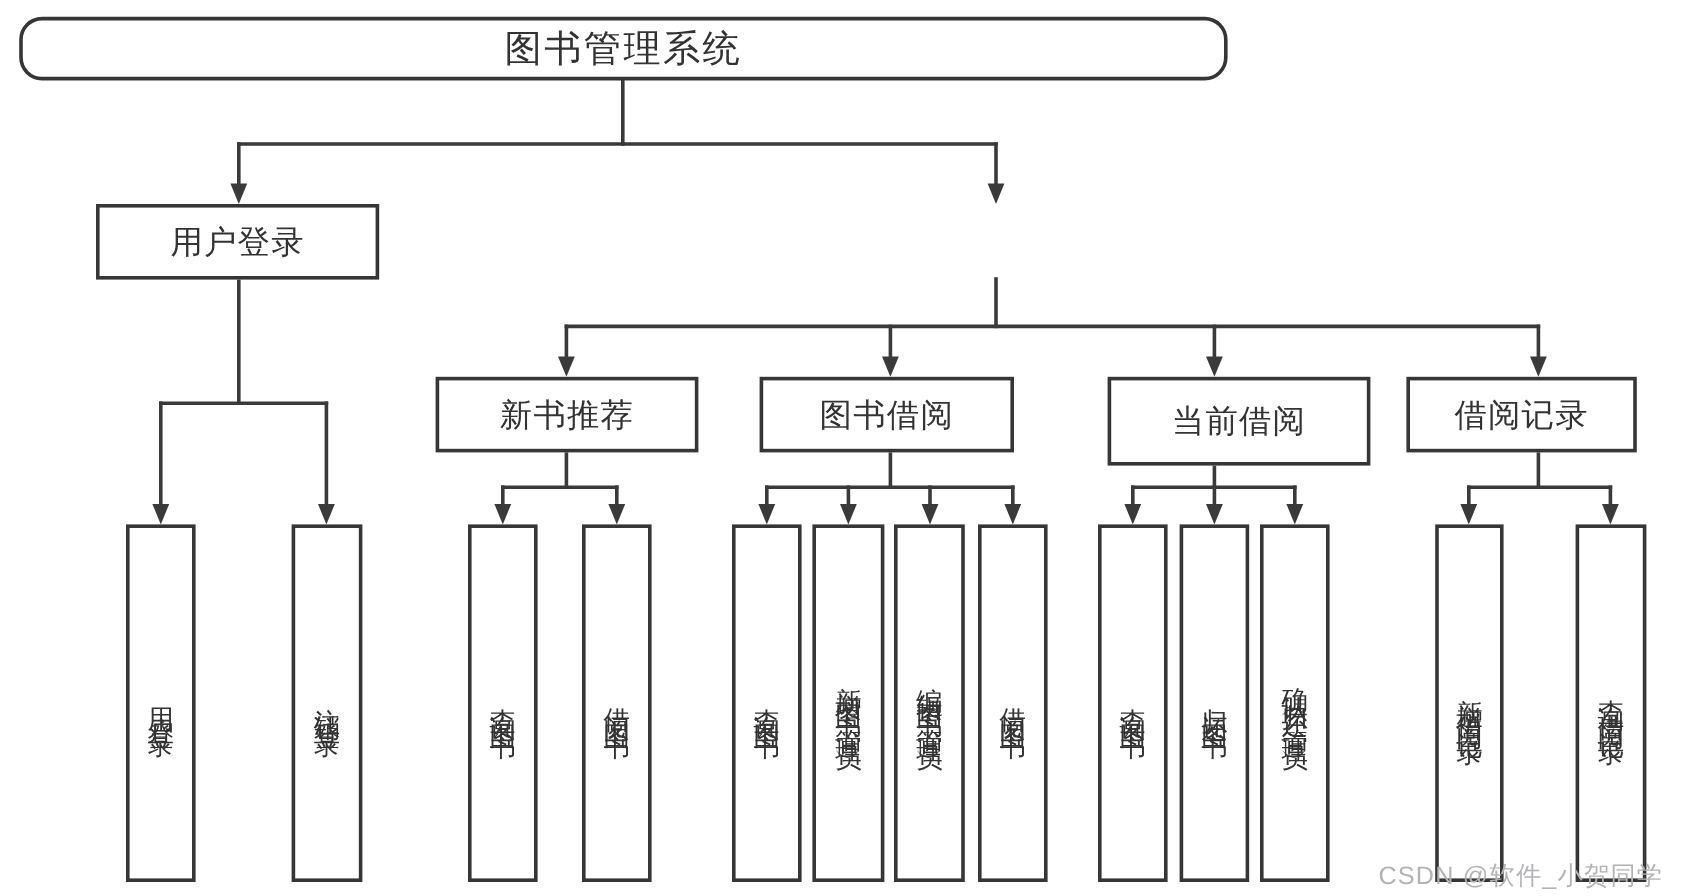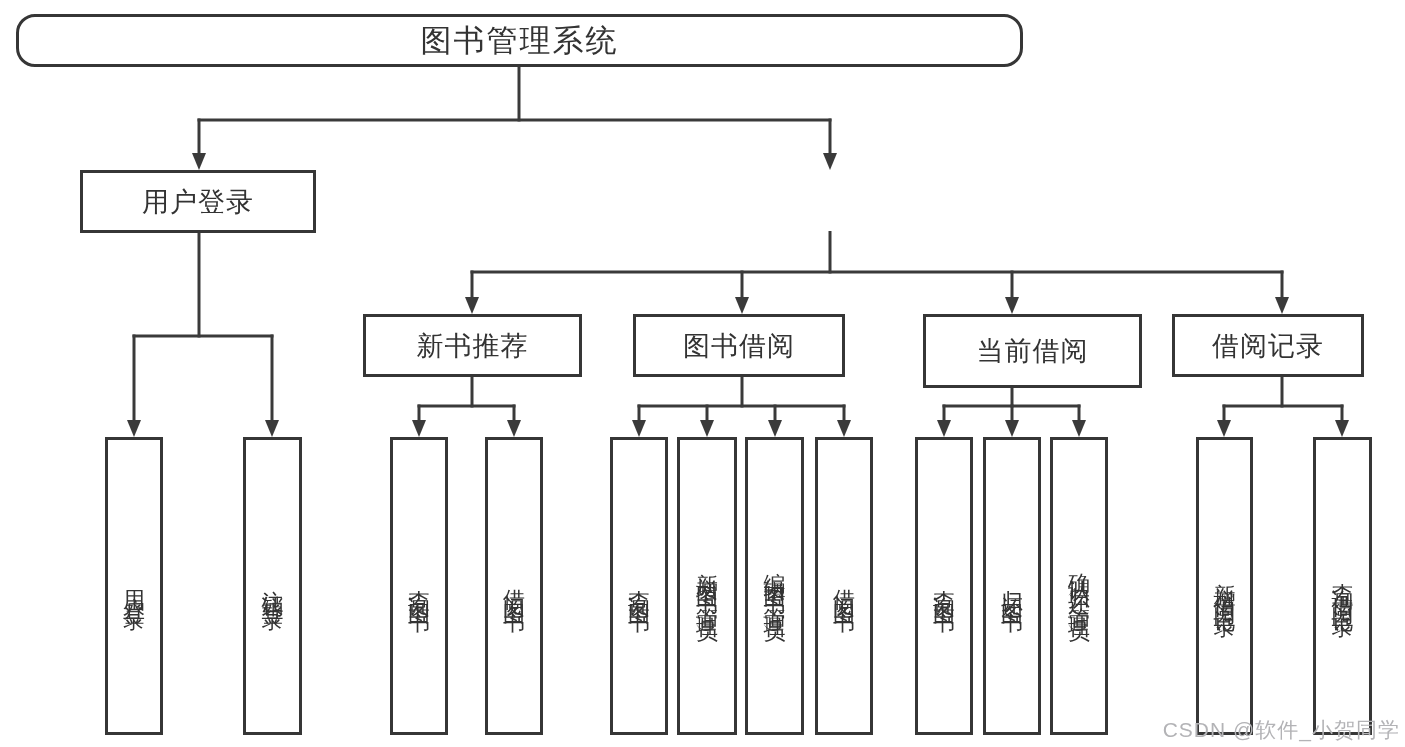--- a/index.html
+++ b/index.html
@@ -32,21 +32,21 @@
   .root-node { font-size: 31px; letter-spacing: 2px; border-radius: 19px; }
   .v-node span {
     writing-mode: vertical-rl;
     text-orientation: mixed;
     font-size: 22px;
     line-height: 1;
     letter-spacing: 7px;
   }
   .watermark {
     position: absolute;
-    right: 5px;
+    right: 19px;
     top: 716px;
     font-size: 21px;
     color: #b3b3b6;
     letter-spacing: 1px;
     z-index: 5;
     white-space: nowrap;
   }
 </style>
 </head>
 <body>

